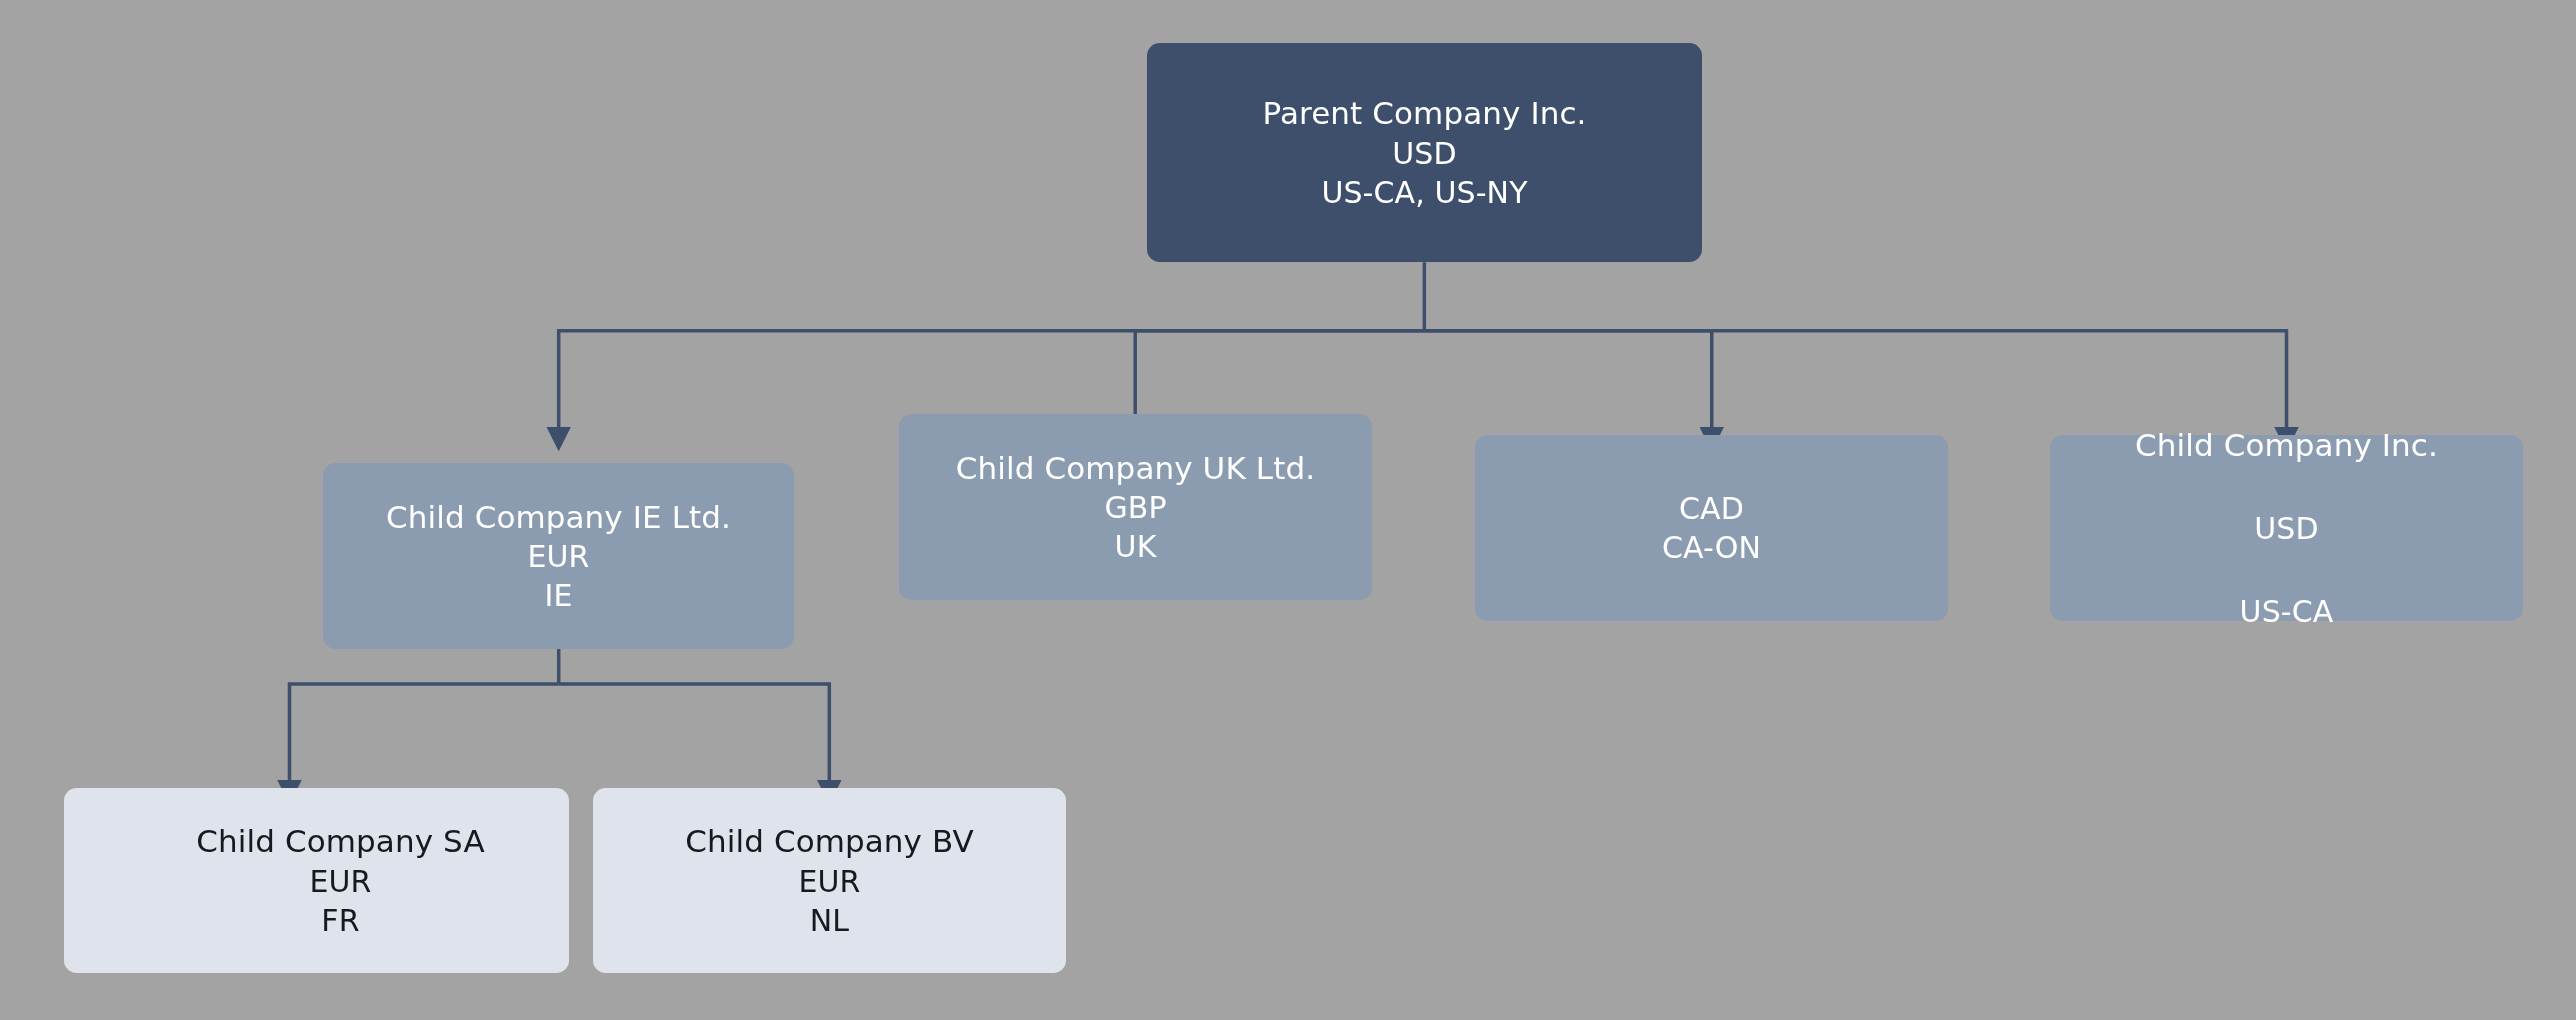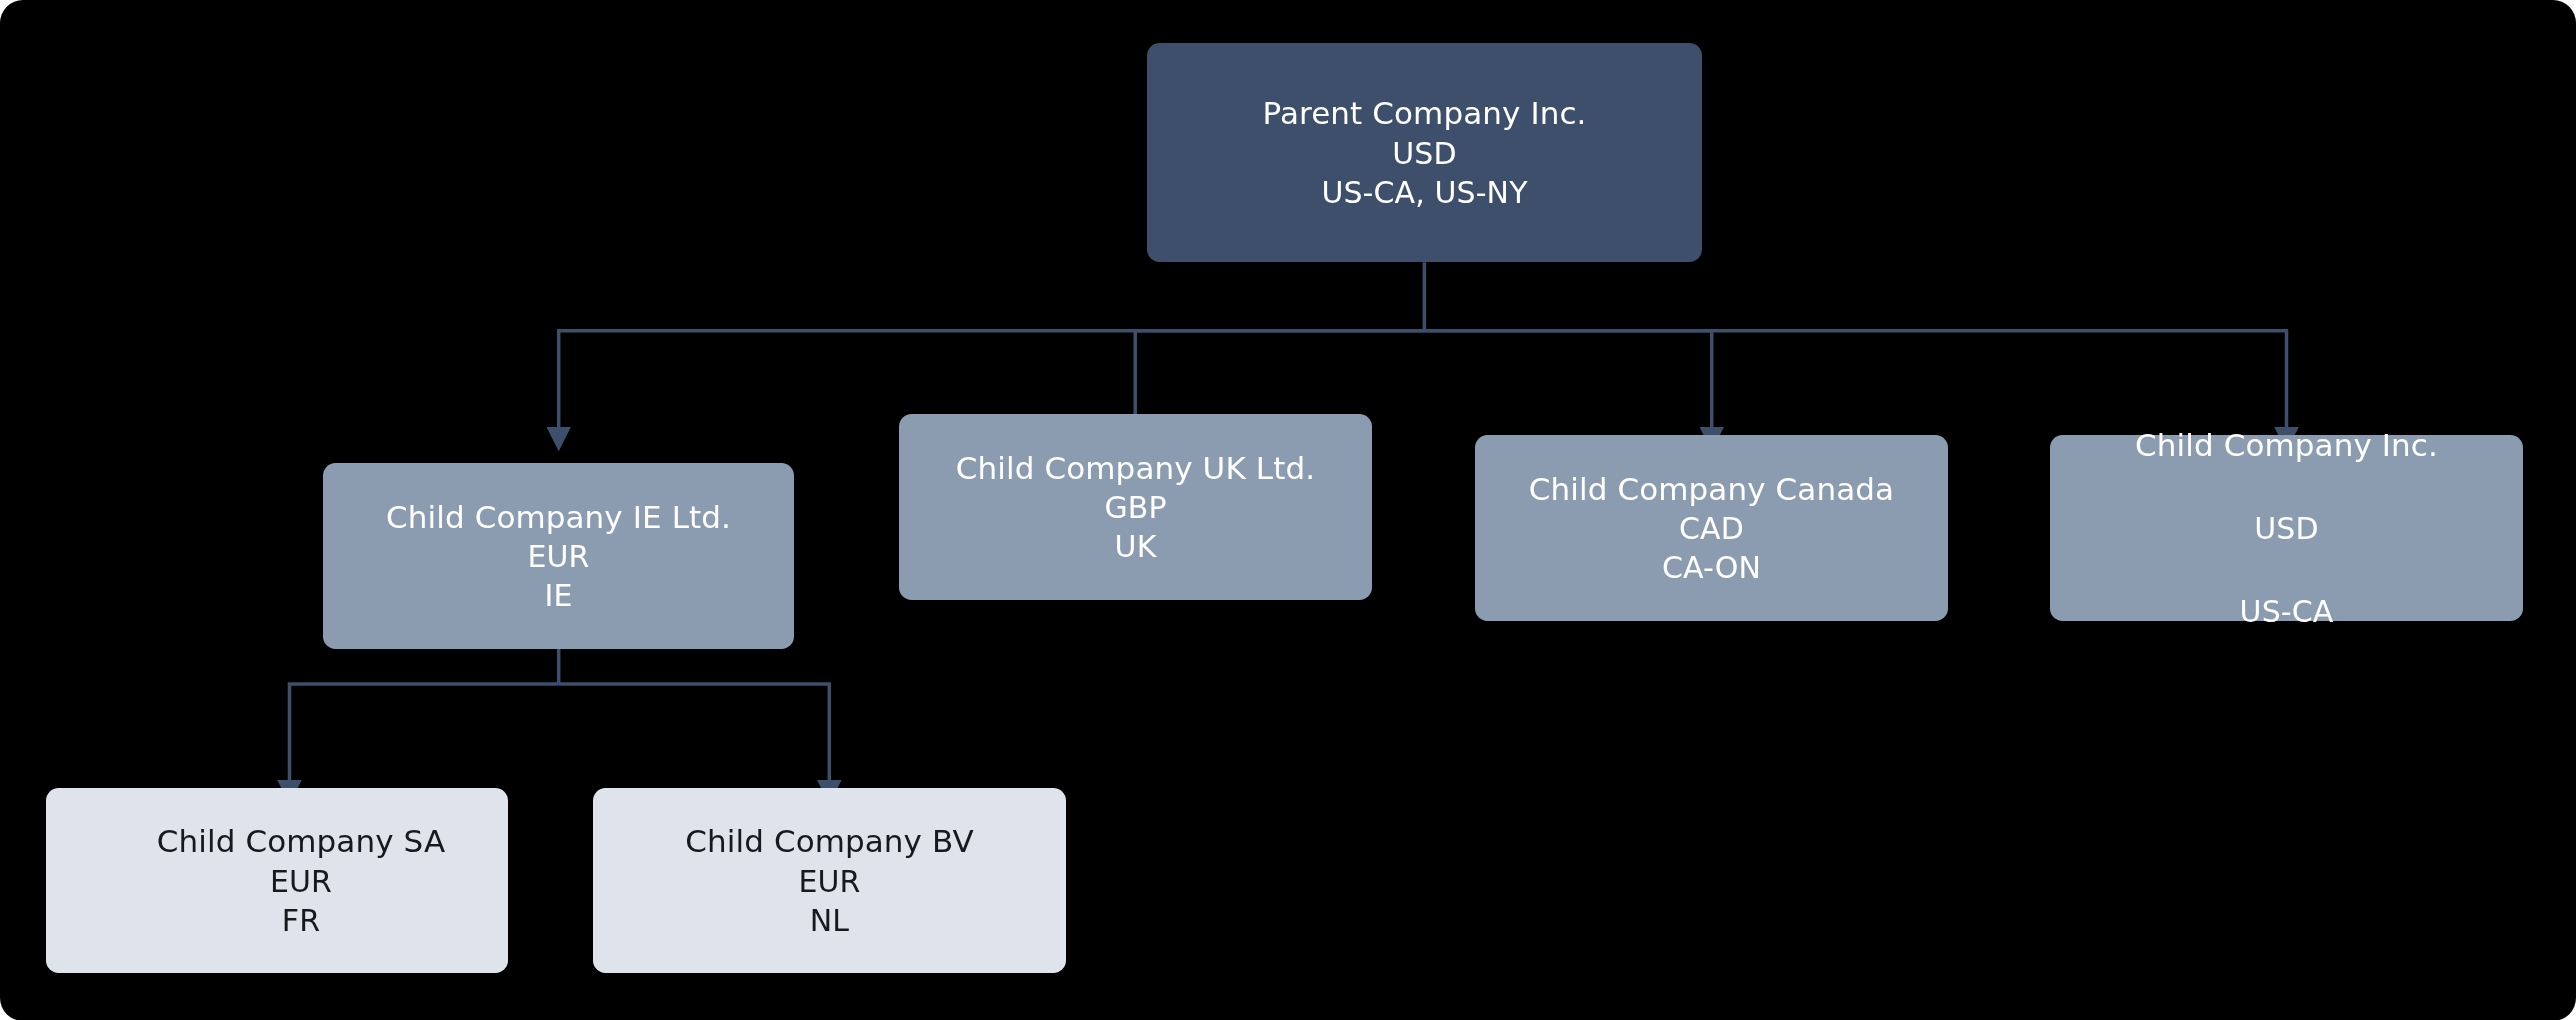--- a/index.html
+++ b/index.html
@@ -4,24 +4,23 @@
 <style>
   html, body {
     margin: 0;
     padding: 0;
     background: #ffffff;
   }
   #canvas {
     position: relative;
     width: 2576px;
     height: 1021px;
-    background: #000000;
+    background: #a3a3a3;
     font-family: "DejaVu Sans", "Liberation Sans", sans-serif;
     overflow: hidden;
-    border-radius: 23px;
   }
   #edges {
     position: absolute;
     left: 0;
     top: 0;
     width: 2576px;
     height: 1021px;
     pointer-events: none;
   }
   .node {
@@ -89,30 +88,29 @@
         <div class="nm">Child Company IE Ltd.</div>
         <div class="cur">EUR</div>
         <div class="reg">IE</div>
       </div>
       <div class="node level-mid" style="left: 899px; top: 414px; width: 473px; height: 186px;">
         <div class="nm">Child Company UK Ltd.</div>
         <div class="cur">GBP</div>
         <div class="reg">UK</div>
       </div>
       <div class="node level-mid" style="left: 1475px; top: 435px; width: 473px; height: 186px;">
-        <div class="nm">Child Company Canada</div>
         <div class="cur">CAD</div>
         <div class="reg">CA-ON</div>
       </div>
       <div class="node level-mid" style="left: 2050px; top: 435px; width: 473px; height: 186px; gap: 44px;">
         <div class="nm">Child Company Inc.</div>
         <div class="cur">USD</div>
         <div class="reg">US-CA</div>
       </div>
-      <div class="node level-leaf" style="left: 46px; top: 788px; width: 462px; height: 185px; padding-left: 48px;">
+      <div class="node level-leaf" style="left: 64px; top: 788px; width: 505px; height: 185px; padding-left: 48px;">
         <div class="nm">Child Company SA</div>
         <div class="cur">EUR</div>
         <div class="reg">FR</div>
       </div>
       <div class="node level-leaf" style="left: 593px; top: 788px; width: 473px; height: 185px;">
         <div class="nm">Child Company BV</div>
         <div class="cur">EUR</div>
         <div class="reg">NL</div>
       </div>
     </div>

